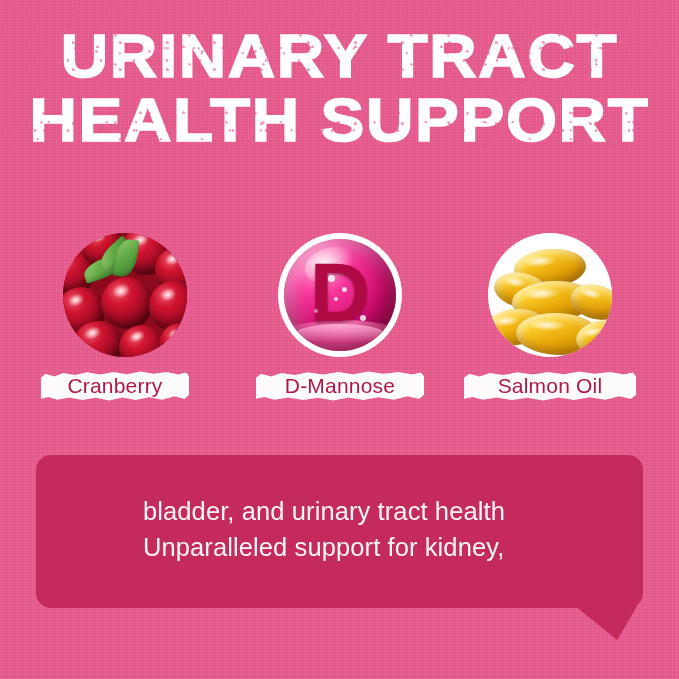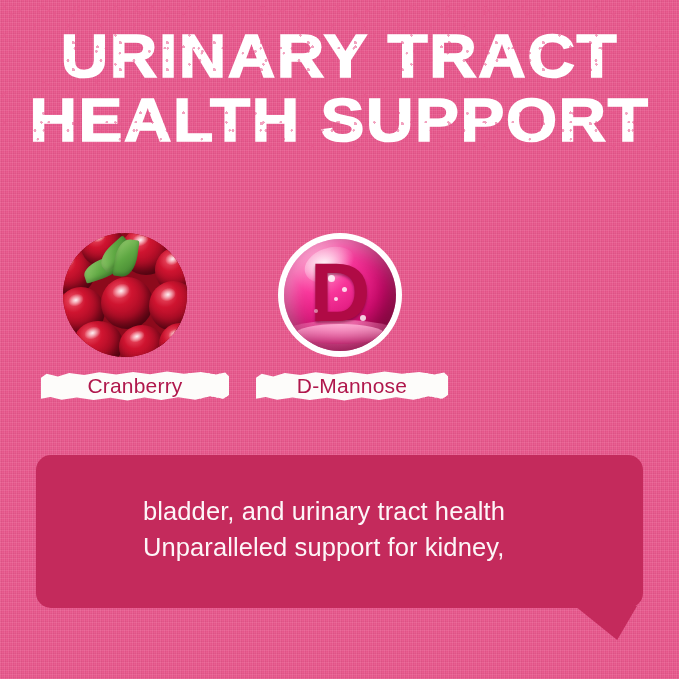--- a/index.html
+++ b/index.html
@@ -202,21 +202,21 @@
     width:44%; height:28%;
     border-radius:50%;
     background:radial-gradient(ellipse at 50% 50%, rgba(255,255,255,.88), rgba(255,255,255,0) 74%);
   }
 
   
   .label-brush{
     position:absolute;
     top:137px;
     left:-22px;
-    width:188px;
+    width:148px;
     height:32px;
     display:flex;
     align-items:center;
     justify-content:center;
   }
   .label-brush .brush-bg{
     position:absolute;
     inset:0;
     background:#fdfcfa;
     clip-path:polygon(
@@ -240,21 +240,21 @@
   .label-brush .label-text{
     position:relative;
     z-index:2;
     font-family:"Liberation Sans", sans-serif;
     font-size:21px;
     font-weight:400;
     color:#b0174c;
     letter-spacing:.2px;
     white-space:nowrap;
   }
-  .ing-1 .label-brush{ left:-22px; width:192px; }
+  .ing-1 .label-brush{ left:-22px; width:168px; }
   .ing-2 .label-brush{ left:-24px; width:172px; }
 
   
   #bubble{
     position:absolute;
     left:36px;
     top:455px;
     width:607px;
     height:185px;
     z-index:3;
@@ -339,20 +339,35 @@
           <div class="bub" style="left:30px; top:70px; width:4px; height:4px; opacity:.6;"></div>
           <div class="splash"></div>
         </div>
       </div>
       <div class="label-brush">
         <div class="brush-bg"></div>
         <span class="label-text">D-Mannose</span>
       </div>
     </div>
 
+    <div class="ingredient ing-2">
+      <div class="circle salmon">
+        <div class="gel" style="left:26px;  top:16px;  width:72px; height:38px; transform:rotate(-4deg);"></div>
+        <div class="gel" style="left:6px;   top:40px;  width:54px; height:34px; transform:rotate(10deg);"></div>
+        <div class="gel" style="left:24px;  top:48px;  width:82px; height:40px; transform:rotate(-3deg);"></div>
+        <div class="gel" style="left:82px;  top:52px;  width:52px; height:34px; transform:rotate(16deg);"></div>
+        <div class="gel" style="left:-4px;  top:76px;  width:62px; height:36px; transform:rotate(-6deg);"></div>
+        <div class="gel" style="left:28px;  top:80px;  width:84px; height:42px; transform:rotate(2deg);"></div>
+        <div class="gel" style="left:88px;  top:88px;  width:48px; height:32px; transform:rotate(-12deg);"></div>
+      </div>
+      <div class="label-brush">
+        <div class="brush-bg"></div>
+        <span class="label-text">Salmon Oil</span>
+      </div>
+    </div>
 
   </div>
 
   <div id="bubble">
     <div id="bubble-body"></div>
     <div id="bubble-tail2"></div>
     <div id="bubble-text">
       <span class="bline">bladder, and urinary tract health</span>
       <span class="bline">Unparalleled support for kidney,</span>
     </div>

